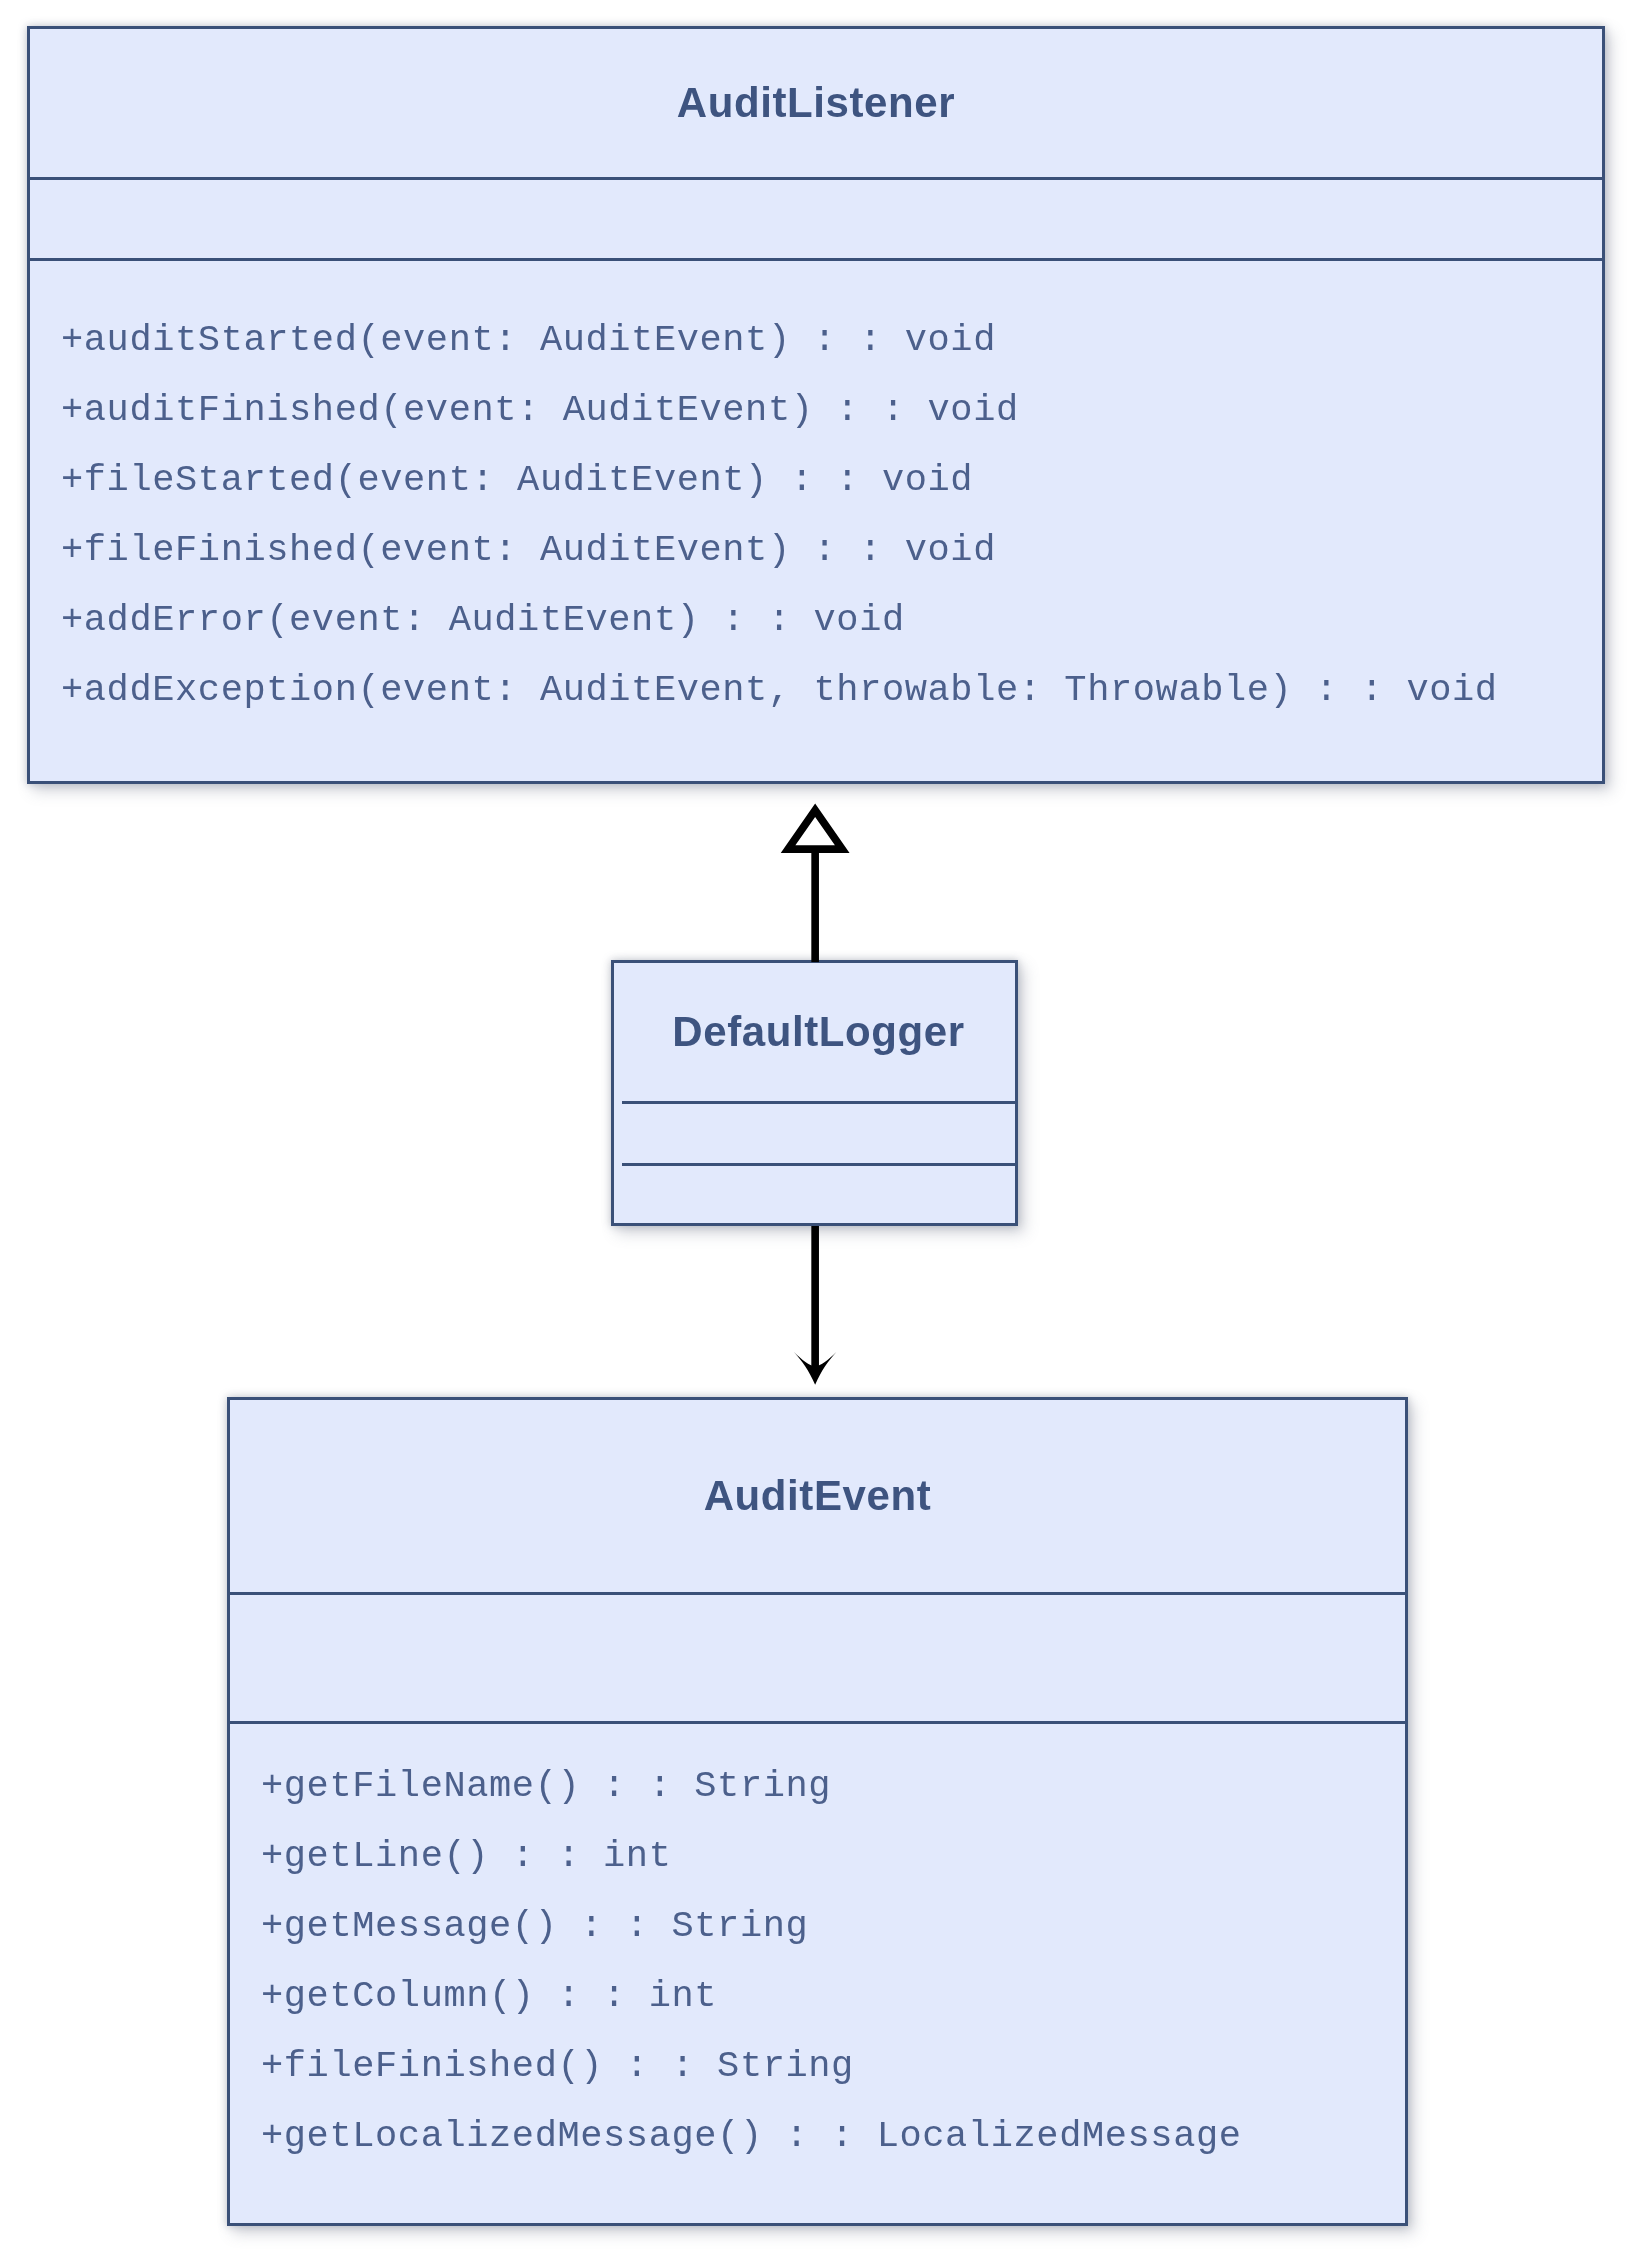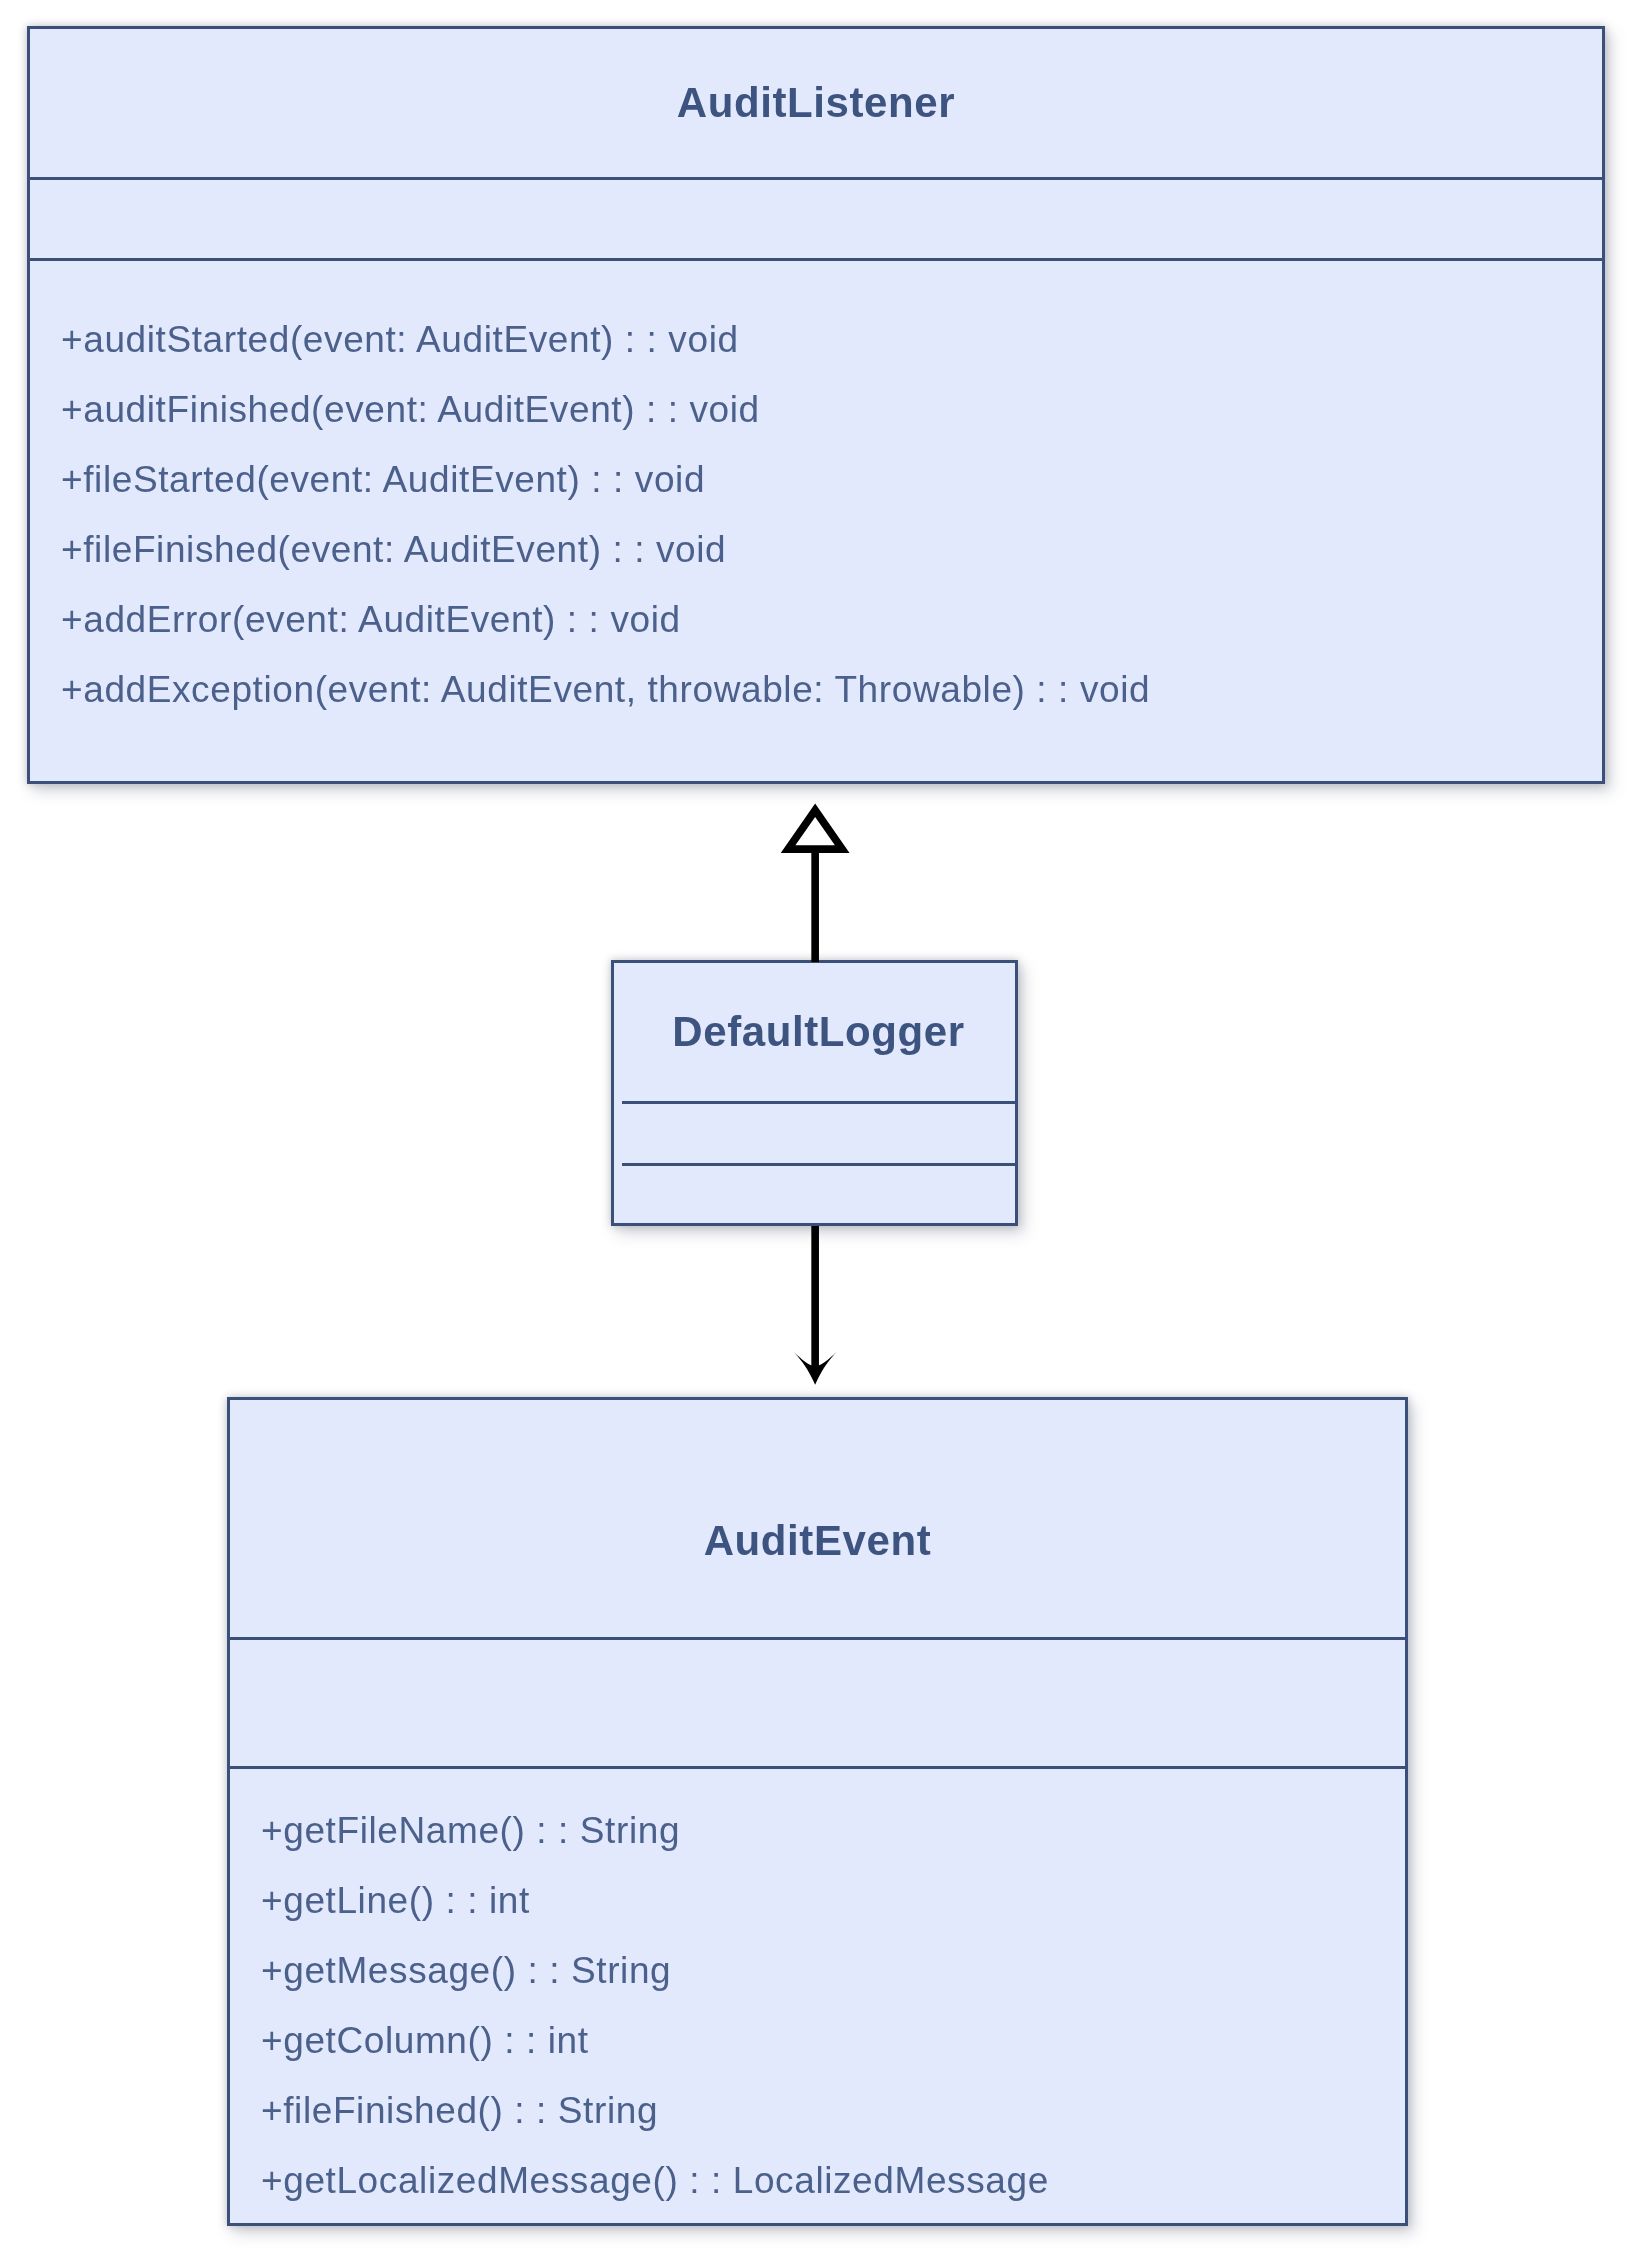--- a/index.html
+++ b/index.html
@@ -40,41 +40,42 @@
   }
   .compartment-attrs{
     flex:0 0 auto;
     border-top:3.5px solid var(--box-border);
   }
   .compartment-methods{
     flex:1 1 auto;
     border-top:3.5px solid var(--box-border);
     padding-left:31px;
     overflow:hidden;
+    font-family:Liberation Mono, monospace;
   }
   .method-row{
     height:70px;
     display:flex;align-items:center;
     font-size:37px;
     letter-spacing:0.6px;
     color:var(--method-text);
     white-space:nowrap;
   }
   
   #class-auditlistener{left:27px;top:26px;width:1578px;height:758px;}
   #class-auditlistener .compartment-title{height:148px;text-align:center;}
   #class-auditlistener .compartment-attrs{height:81px;}
   #class-auditlistener .compartment-methods{padding-top:44px;}
 
   #class-defaultlogger{left:611px;top:960px;width:407px;height:266px;padding-left:8px;}
   #class-defaultlogger .compartment-title{height:138px;}
   #class-defaultlogger .compartment-attrs{height:62px;}
 
   #class-auditevent{left:227px;top:1397px;width:1181px;height:829px;}
-  #class-auditevent .compartment-title{height:192px;margin-top:45px;}
+  #class-auditevent .compartment-title{height:192px;}
   #class-auditevent .compartment-attrs{height:81px;}
   #class-auditevent .compartment-methods{padding-top:27px;margin-top:48px;}
 
   #connector-layer{
     position:absolute;left:0;top:0;width:1635px;height:2261px;
     pointer-events:none;
   }
 </style>
 </head>
 <body>

